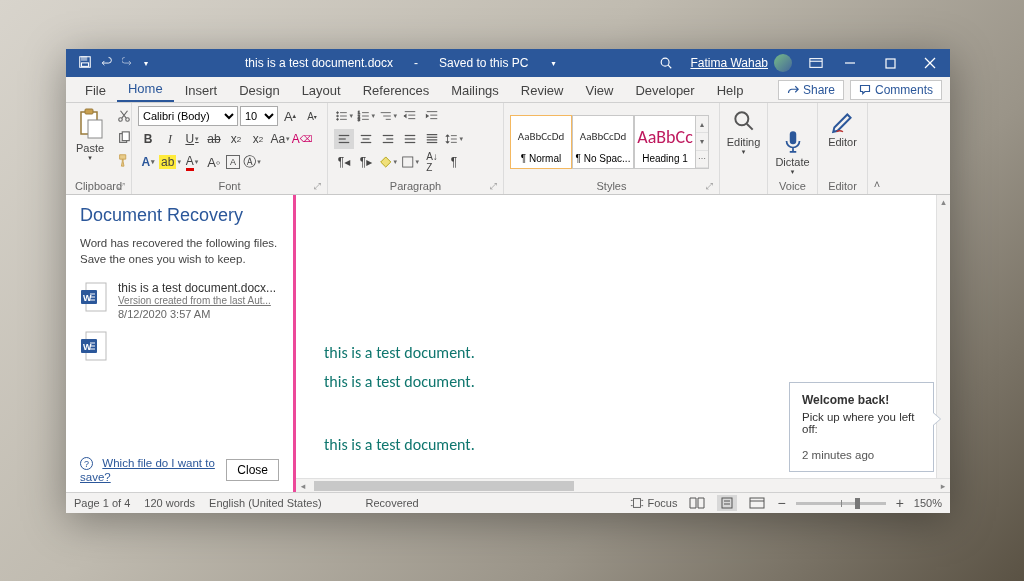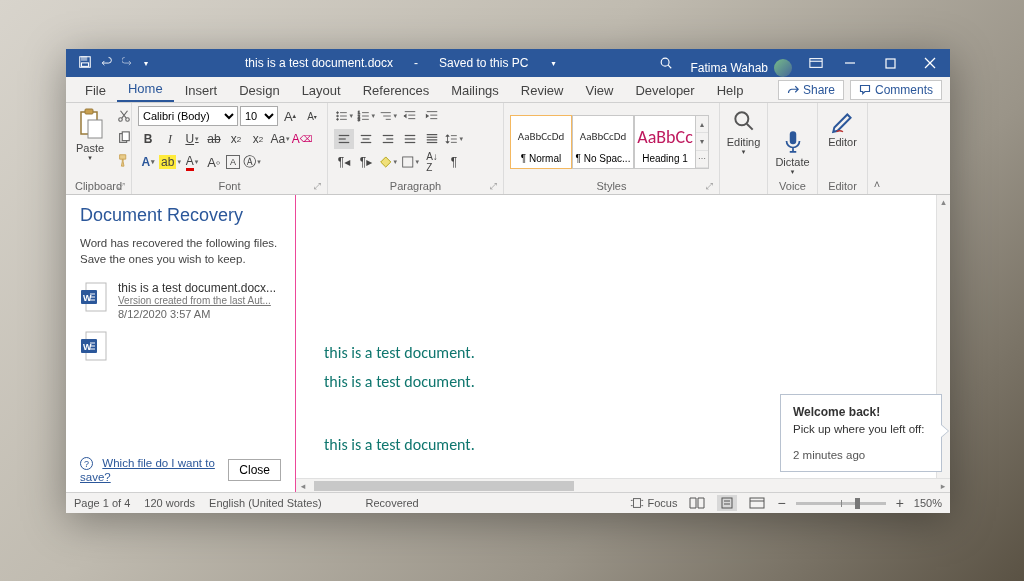--- a/index.html
+++ b/index.html
@@ -14,21 +14,21 @@
     display: flex; flex-direction: column;
   }
   
   .titlebar {
     height: 28px; background: #2b579a; color: #fff; display: flex; align-items: center;
     font-size: 12px;
   }
   .tb-left { display: flex; align-items: center; gap: 8px; padding-left: 12px; }
   .tb-left svg { width: 14px; height: 14px; }
   .tb-center { flex: 1; display: flex; align-items: center; justify-content: center; gap: 21px; }
-  .tb-right { display: flex; align-items: flex-end; gap: 0; }
+  .tb-right { display: flex; align-items: center; gap: 0; text-decoration: underline; }
   .tb-right .sysbtn { width: 40px; height: 28px; display: flex; align-items: center; justify-content: center; }
   .tb-user { display:flex; align-items:center; gap:6px; padding:0 10px; font-size:12px; }
   .avatar { width:18px; height:18px; border-radius:50%; background: linear-gradient(135deg,#7b8,#469); }
   .tb-smallicon { width:28px; height:28px; display:flex;align-items:center;justify-content:center; }
   
   .tabs {
     height: 26px; background:#f3f2f1; border-bottom:1px solid #d0d0d0; display:flex; align-items:flex-end;
     font-size: 13px; color:#444; padding: 0 8px;
   }
   .tab { padding: 5px 11px 4px; cursor:default; }
@@ -64,21 +64,21 @@
   .style-card.sel { border-color:#f4b860; background:#fff; }
   .style-card .preview { font-family: Calibri, sans-serif; color:#333; flex:1; display:flex; align-items:center; }
   .style-card.h1 .preview { color:#be185d; font-size:18px; }
   .style-scroll { display:flex; flex-direction:column; border:1px solid #c8c8c8; width:14px; height:54px; margin-left:-1px; }
   .style-scroll div { flex:1; display:flex; align-items:center; justify-content:center; font-size:8px; color:#666; border-bottom:1px solid #e0e0e0; }
   
   .mini-icon { width:26px; height:26px; }
   
   .body-area { flex:1; display:flex; position:relative; min-height:0; }
   .recovery {
-    width:230px; background:#fff; border-right:1px solid #ec4899; padding:10px 14px 8px; display:flex; flex-direction:column; font-size:12px; color:#444;
+    width:230px; background:#fff; border-right:3px solid #ec4899; padding:10px 14px 8px; display:flex; flex-direction:column; font-size:12px; color:#444;
   }
   .recovery h2 { font-size:18px; font-weight:400; color:#2b579a; margin-bottom:10px; }
   .recovery .intro { font-size:11.5px; line-height:1.35; margin-bottom:14px; }
   .rec-item { display:flex; gap:8px; margin-bottom:10px; }
   .rec-item .docicon { width:30px; flex-shrink:0; }
   .rec-item .t1 { font-size:12px; color:#333; }
   .rec-item.bold .t1 { font-weight:600; }
   .rec-item .t2 { font-size:10px; color:#777;text-decoration:underline; }
   .rec-item .t3 { font-size:11px; color:#666; margin-top:2px; }
   .rec-footer { margin-top:auto; display:flex; align-items:center; justify-content:space-between; }
@@ -90,21 +90,21 @@
   .scroll-v { position:absolute; right:0; top:0; bottom:14px; width:14px; background:#f3f2f1; border-left:1px solid #e0e0e0; }
   .scroll-v .arrow { height:14px; display:flex; align-items:center; justify-content:center; font-size:9px; color:#888; }
   .scroll-h { height:14px; background:#f3f2f1; border-top:1px solid #e0e0e0; position:relative; }
   .scroll-h .thumb { position:absolute; left:18px; height:10px; top:2px; width:260px; background:#c8c8c8; }
   .scroll-h .harrow { position:absolute; top:0; width:14px; height:14px; display:flex;align-items:center;justify-content:center; font-size:9px; color:#888; }
   .doc-page { background:#fff; margin-right:14px; flex:1; padding:28px 28px; font-family: Calibri, "Segoe UI", sans-serif; font-size:16px; color:#0f766e; overflow:hidden; }
   .doc-page p { margin-bottom:10px; }
   .doc-page p.gap { margin-top:44px; }
   
   .welcome {
-    position:absolute; right:8px; bottom:20px; width:162px; background:#fff; border:1px solid #b8c2d0; padding:10px 12px; font-size:11.5px; color:#333;
+    position:absolute; right:16px; bottom:20px; width:145px; background:#fff; border:1px solid #b8c2d0; padding:10px 12px; font-size:11.5px; color:#333;
   }
   .welcome::after {
     content:""; position:absolute; right:-7px; top:30px; width:0;height:0; border-top:6px solid transparent; border-bottom:6px solid transparent; border-left:7px solid #fff;
   }
   .welcome::before {
     content:""; position:absolute; right:-8px; top:29px; width:0;height:0; border-top:7px solid transparent; border-bottom:7px solid transparent; border-left:8px solid #b8c2d0;
   }
   .welcome .wt { font-weight:600; margin-bottom:4px; font-size:12px; }
   .welcome .wtime { margin-top:14px; color:#555; }
   

